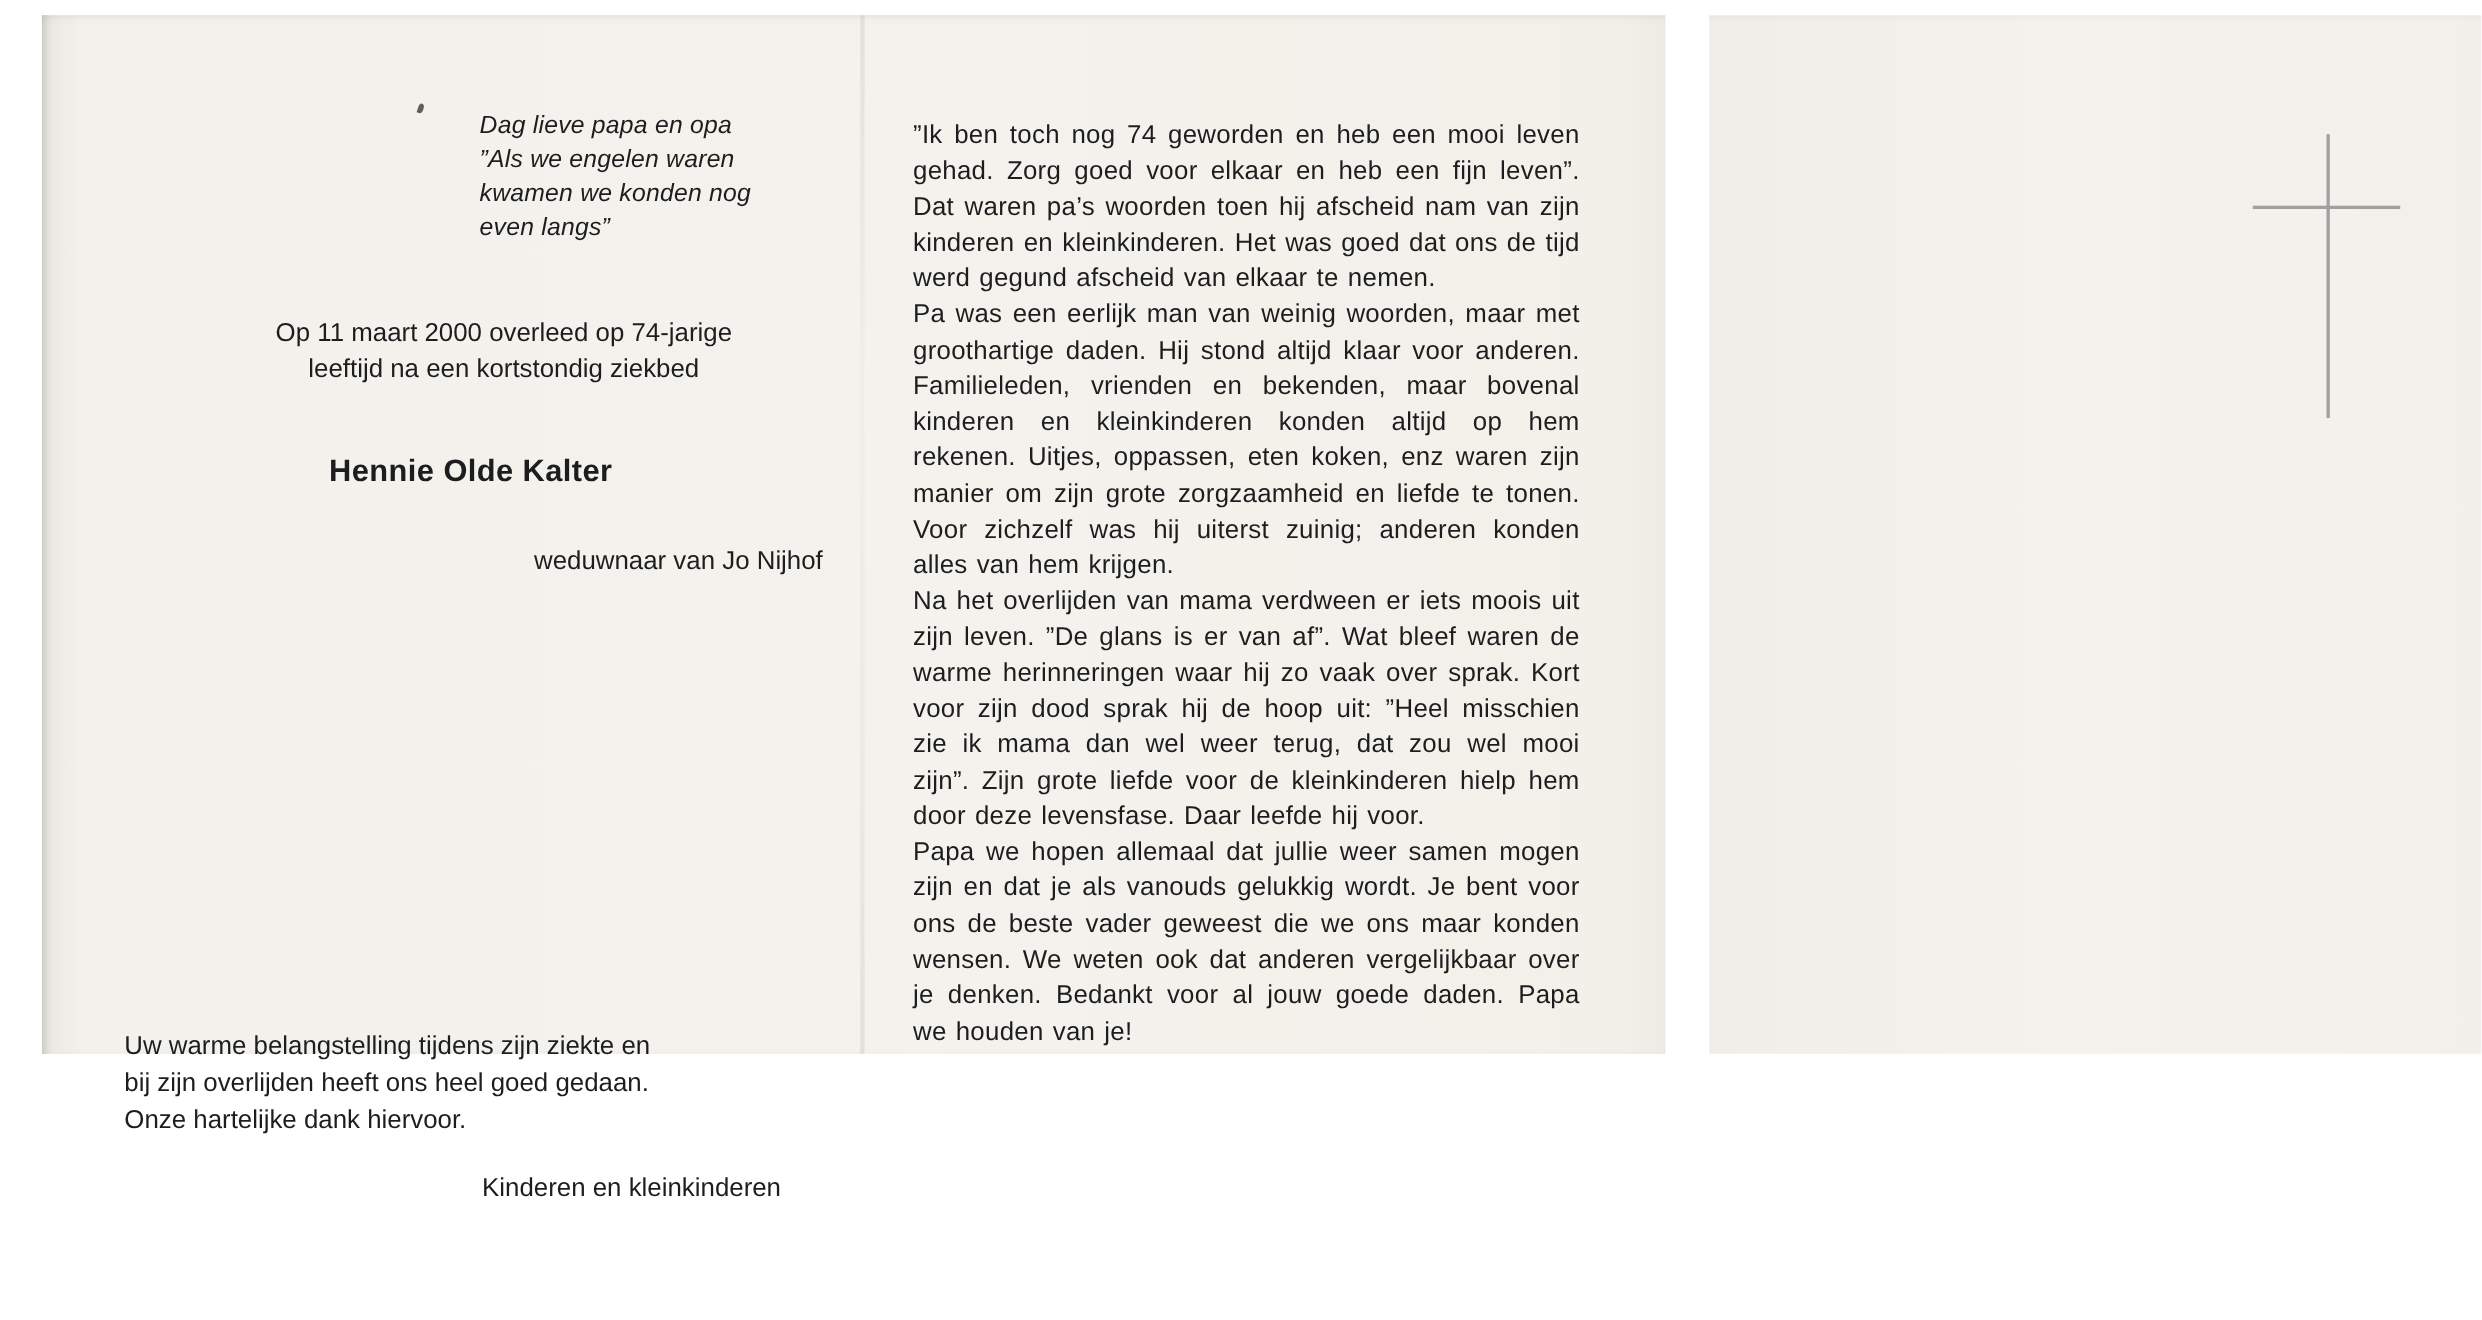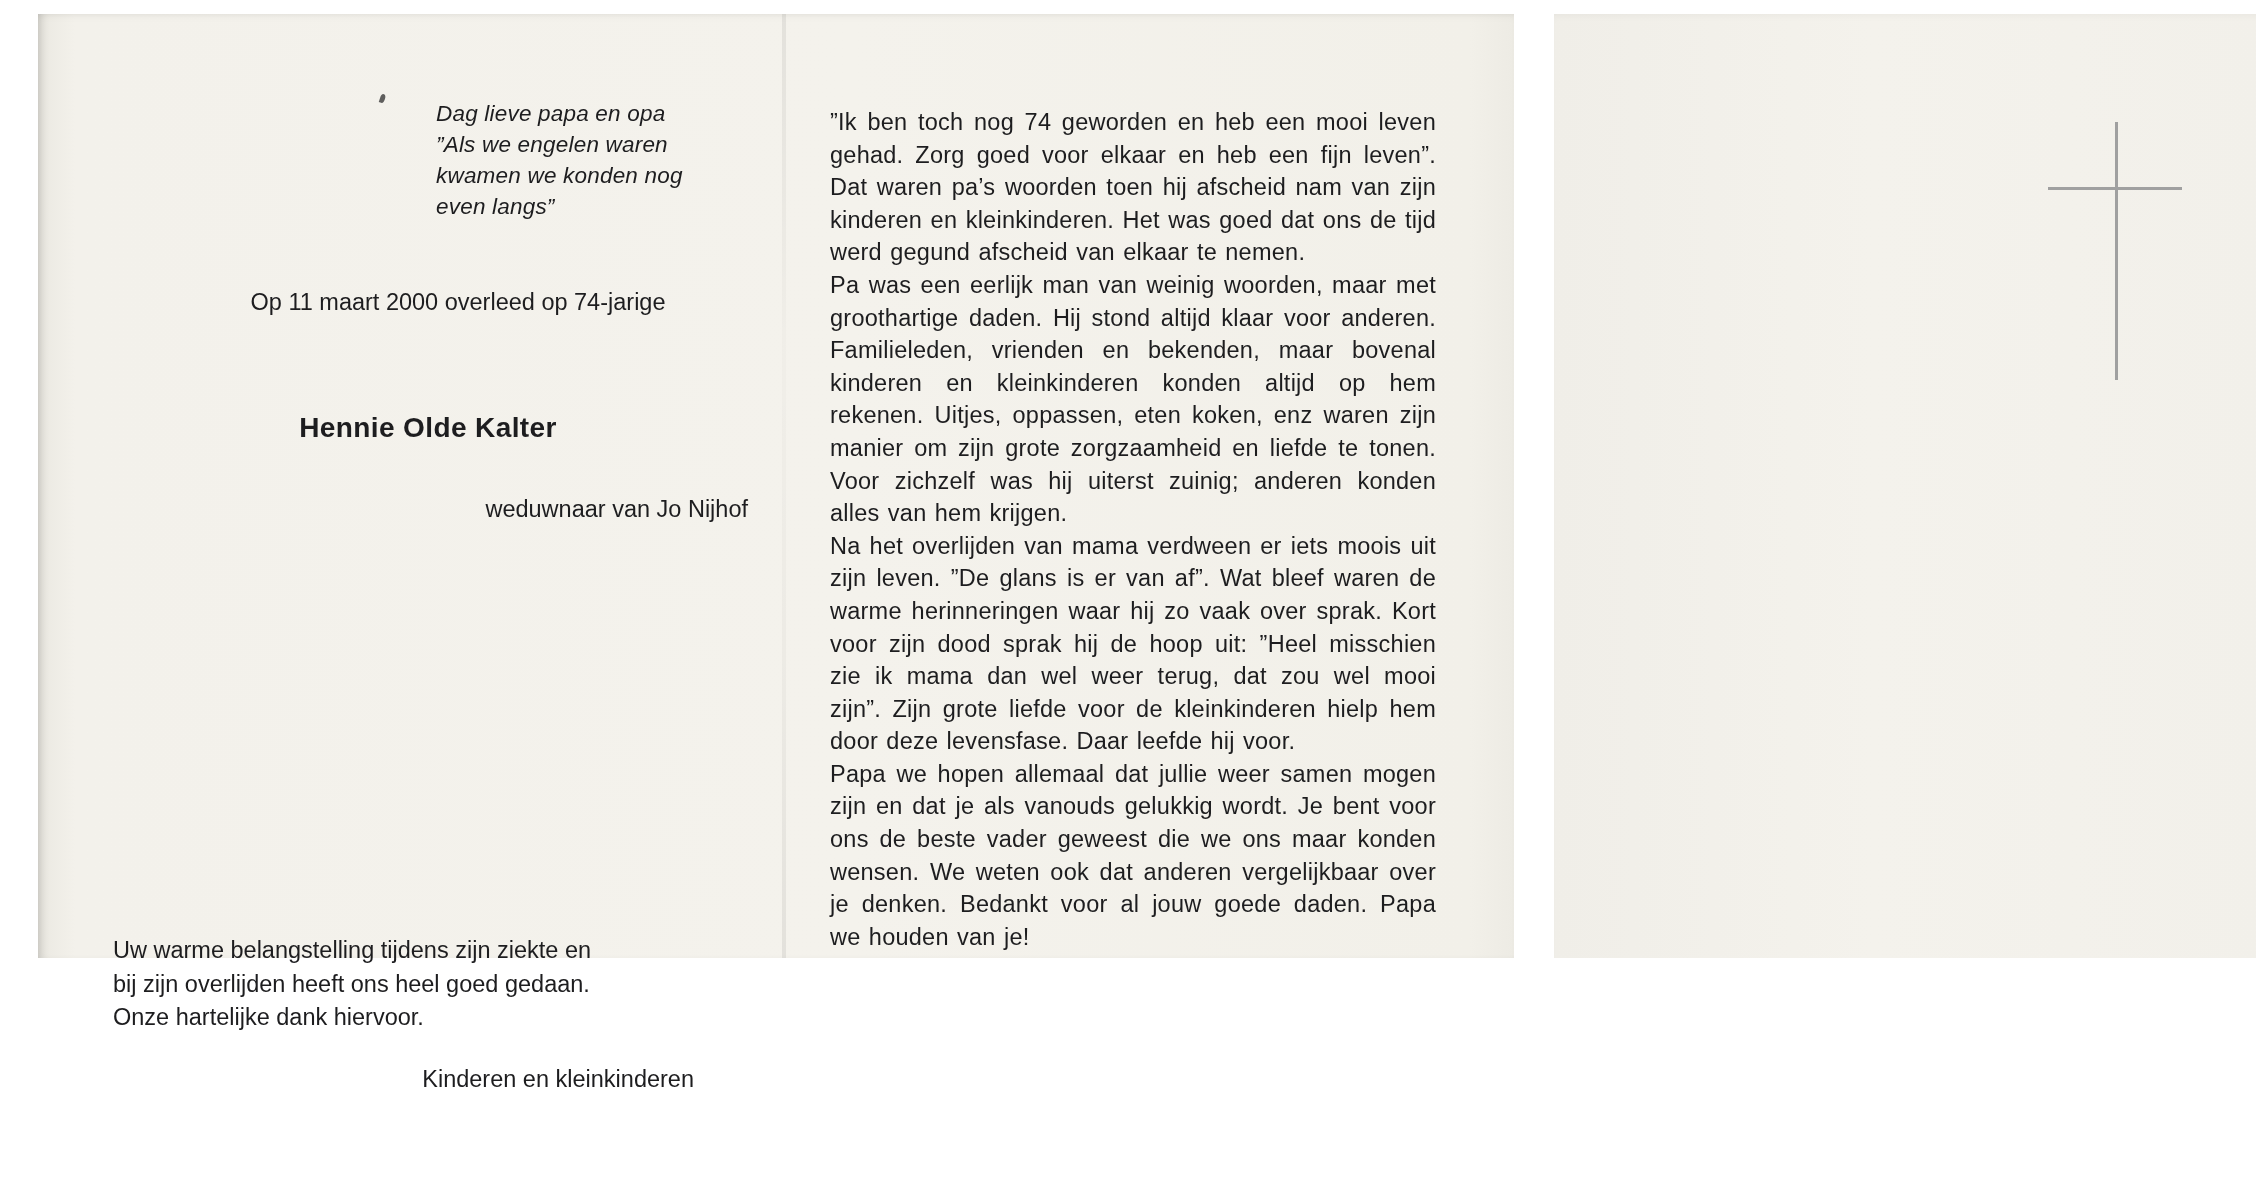--- a/index.html
+++ b/index.html
@@ -93,21 +93,21 @@
   }
   .thanks-block {
     position: absolute;
     left: 75px;
     top: 920px;
     font-size: 23.5px;
     line-height: 33.5px;
   }
   .signature-block {
     position: absolute;
-    left: 73px;
+    left: 89px;
     top: 1052px;
     width: 583px;
     text-align: right;
     font-size: 23.5px;
   }
   
   .memorial-text {
     position: absolute;
     left: 792px;
     top: 92px;
@@ -158,20 +158,21 @@
 
     <div class="quote-block">
       <div>Dag lieve papa en opa</div>
       <div>”Als we engelen waren</div>
       <div>kwamen we konden nog</div>
       <div>even langs”</div>
     </div>
 
     <div class="announcement-block">
       <div>Op 11 maart 2000 overleed op 74-jarige</div>
+      <div>leeftijd na een kortstondig ziekbed</div>
     </div>
 
     <div class="name-block">Hennie Olde Kalter</div>
 
     <div class="relation-block">weduwnaar van Jo Nijhof</div>
 
     <div class="thanks-block">
       <div>Uw warme belangstelling tijdens zijn ziekte en</div>
       <div>bij zijn overlijden heeft ons heel goed gedaan.</div>
       <div>Onze hartelijke dank hiervoor.</div>

